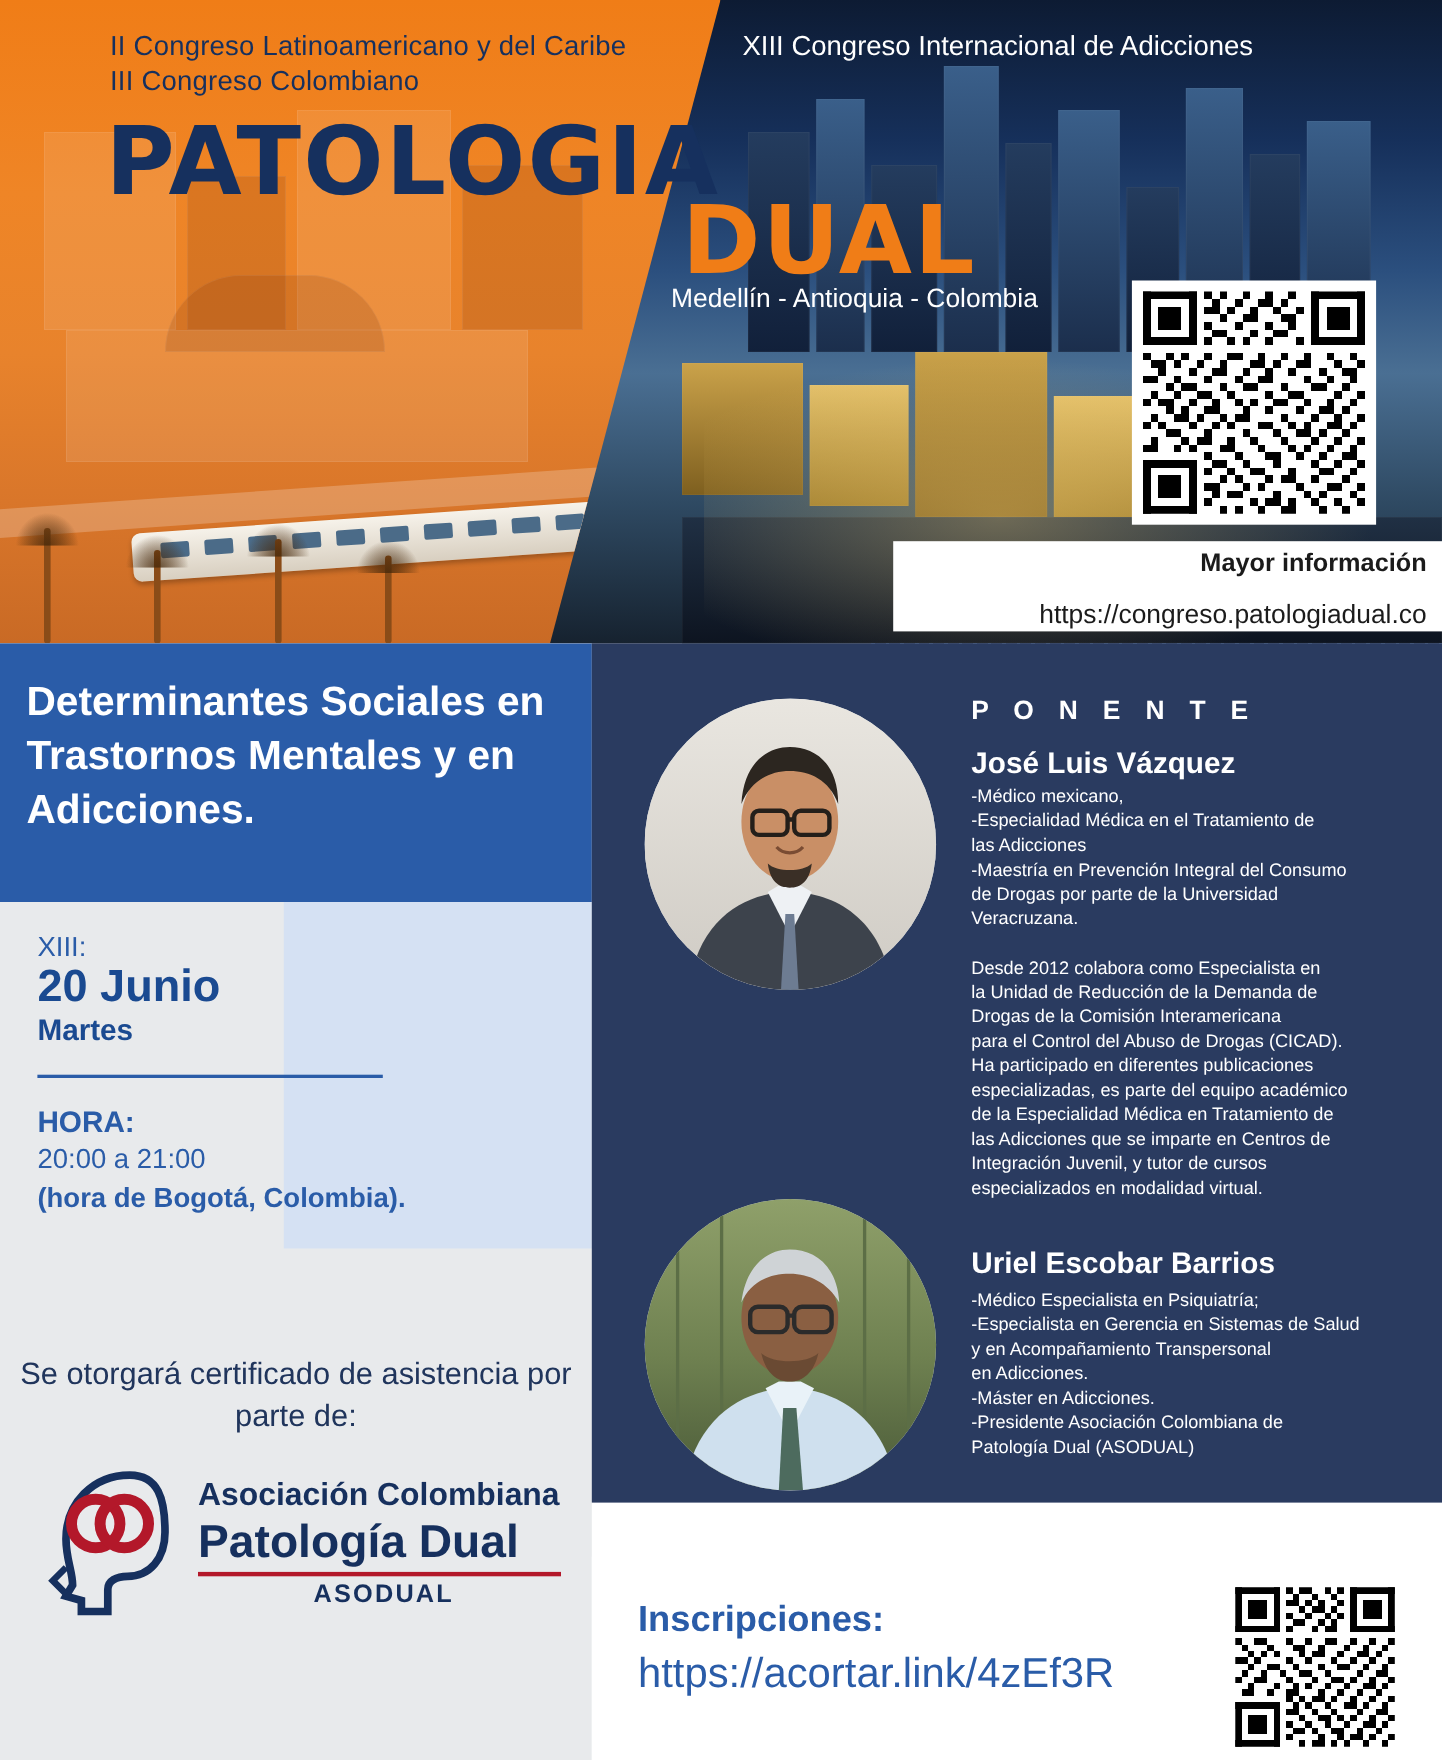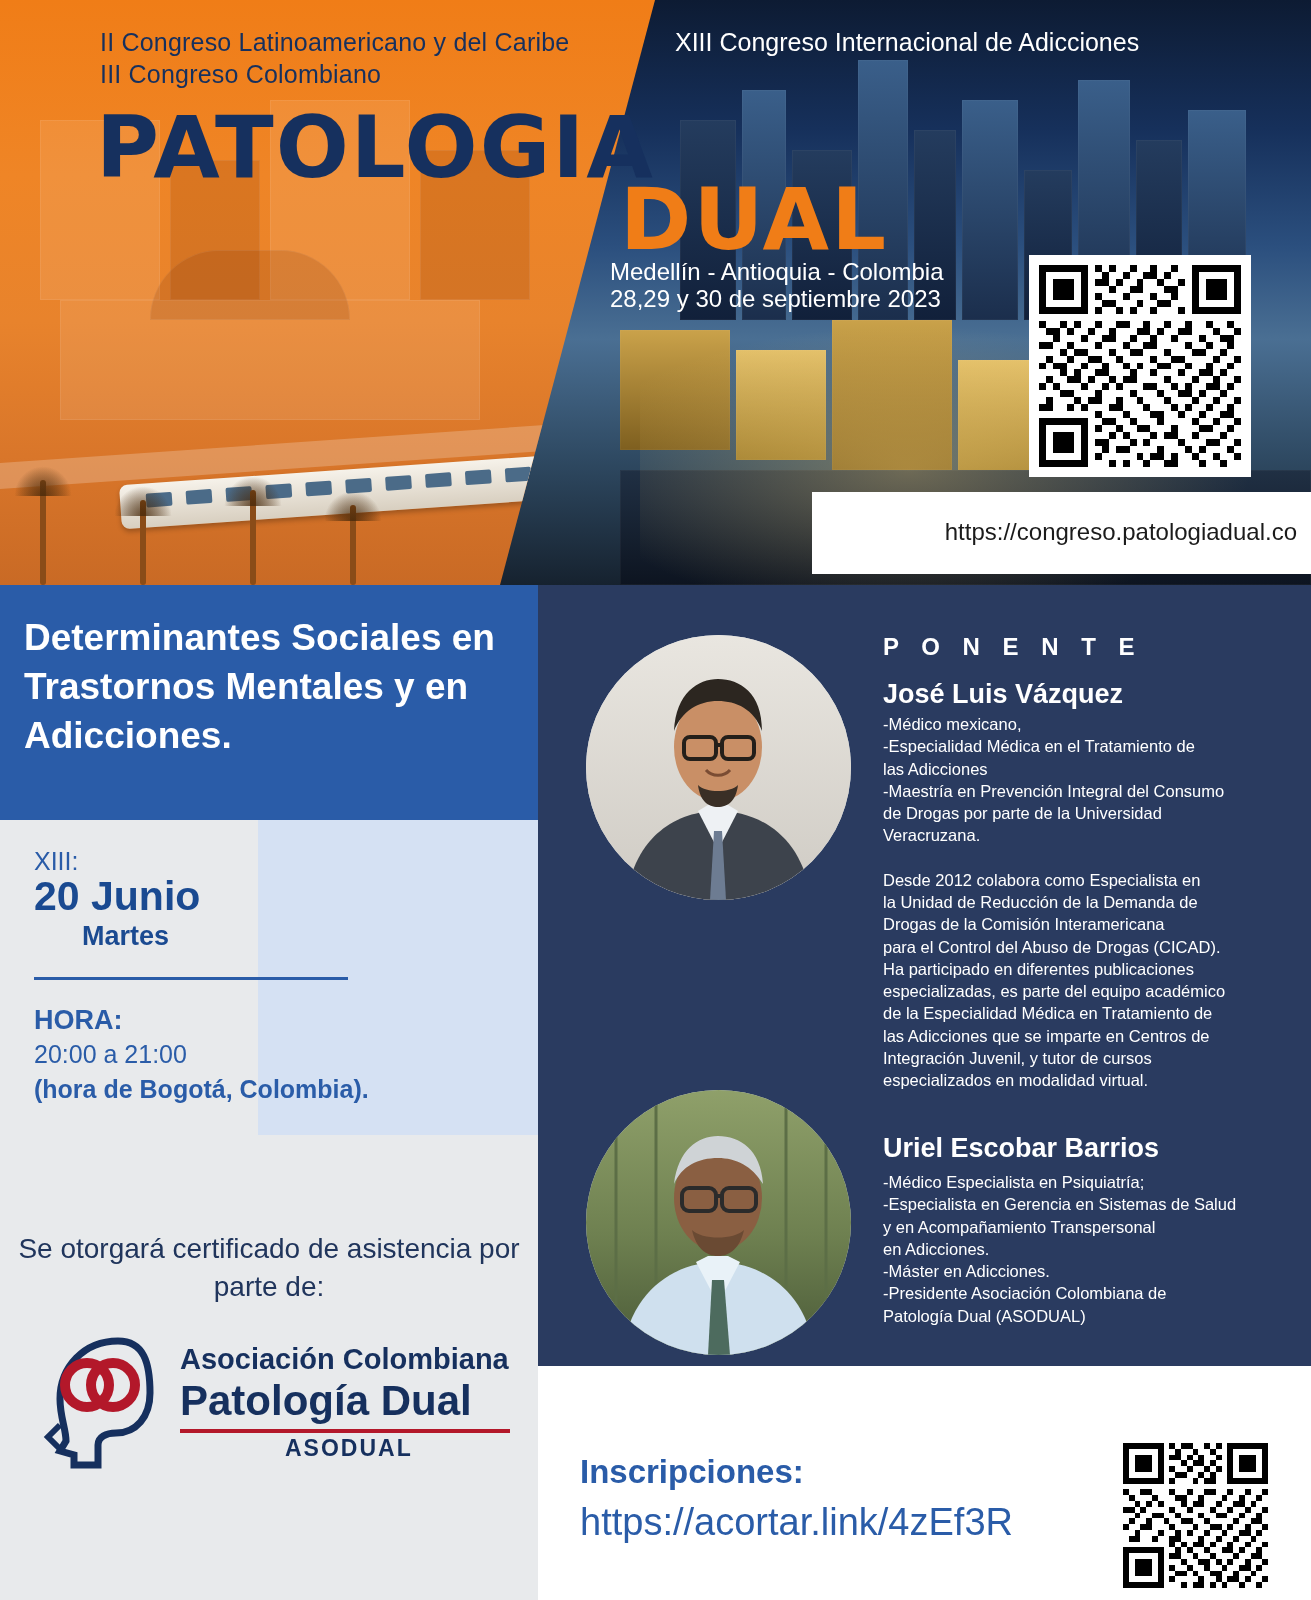--- a/index.html
+++ b/index.html
@@ -160,21 +160,21 @@
   .fecha-label {
     position: absolute; left: 34px; top: 262px;
     color: #2a5ca8; font-size: 25px; font-weight: 500;
   }
   .fecha-value {
     position: absolute; left: 34px; top: 288px;
     color: #1a4a91; font-size: 41px; font-weight: 700;
   }
   .fecha-day {
     position: absolute; left: 34px; top: 336px;
-    color: #1a4a91; font-size: 27px; font-weight: 600; margin-left: 48px;
+    color: #1a4a91; font-size: 27px; font-weight: 600;
   }
   .divider {
     position: absolute; left: 34px; top: 392px; width: 314px; height: 3px;
     background: #2a5ca8;
   }
   .hora-label {
     position: absolute; left: 34px; top: 420px;
     color: #2a5ca8; font-size: 27px; font-weight: 600;
   }
   .hora-value {
@@ -311,21 +311,20 @@
     </div>
 
     <div class="hdr-left-line1">II Congreso Latinoamericano y del Caribe</div>
     <div class="hdr-left-line2">III Congreso Colombiano</div>
     <div class="hdr-right-line">XIII Congreso Internacional de Adicciones</div>
 
     <div class="title-patologia">PATOLOGIA</div>
     <div class="title-dual">DUAL</div>
 
     <div class="hdr-place">Medellín - Antioquia - Colombia</div>
-    <div class="hdr-date">28,29 y 30 de septiembre 2023</div>
 
     <div class="qr-top">
       <svg class="qr" viewBox="0 0 29 29" shape-rendering="crispEdges" aria-hidden="true">
         <rect width="29" height="29" fill="#ffffff"></rect>
         <g fill="#000000">
           <rect x="0" y="0" width="7" height="1"></rect>
             <rect x="0" y="6" width="7" height="1"></rect>
           <rect x="0" y="0" width="1" height="7"></rect>
             <rect x="6" y="0" width="1" height="7"></rect>
           <rect x="2" y="2" width="3" height="3"></rect>
@@ -527,20 +526,21 @@
             <rect x="12" y="28" width="1" height="1"></rect>
             <rect x="15" y="28" width="1" height="1"></rect>
             <rect x="18" y="28" width="2" height="1"></rect>
             <rect x="23" y="28" width="1" height="1"></rect>
             <rect x="26" y="28" width="1" height="1"></rect>
         </g>
       </svg>
     </div>
 
     <div class="info-box">
+      <div class="t1">Mayor información</div>
       <div class="t2">https://congreso.patologiadual.co</div>
     </div>
   </div>
 
   <div class="hatch"></div>
 
   <div class="body-wrap">
 
     <div class="left-col">
 

